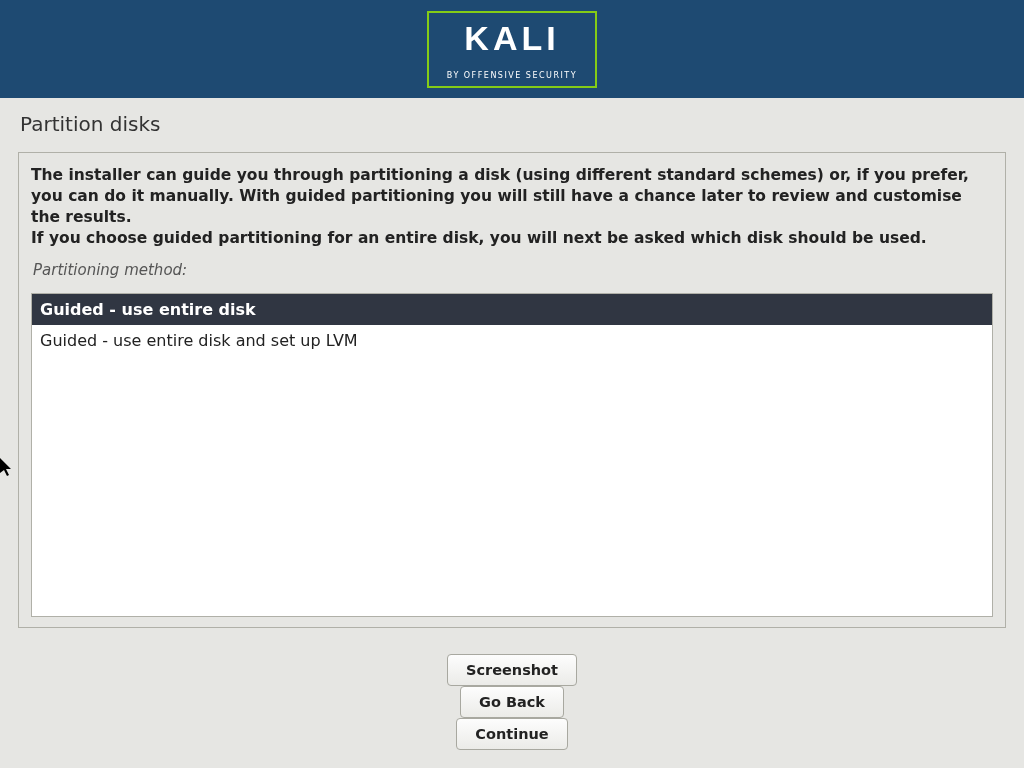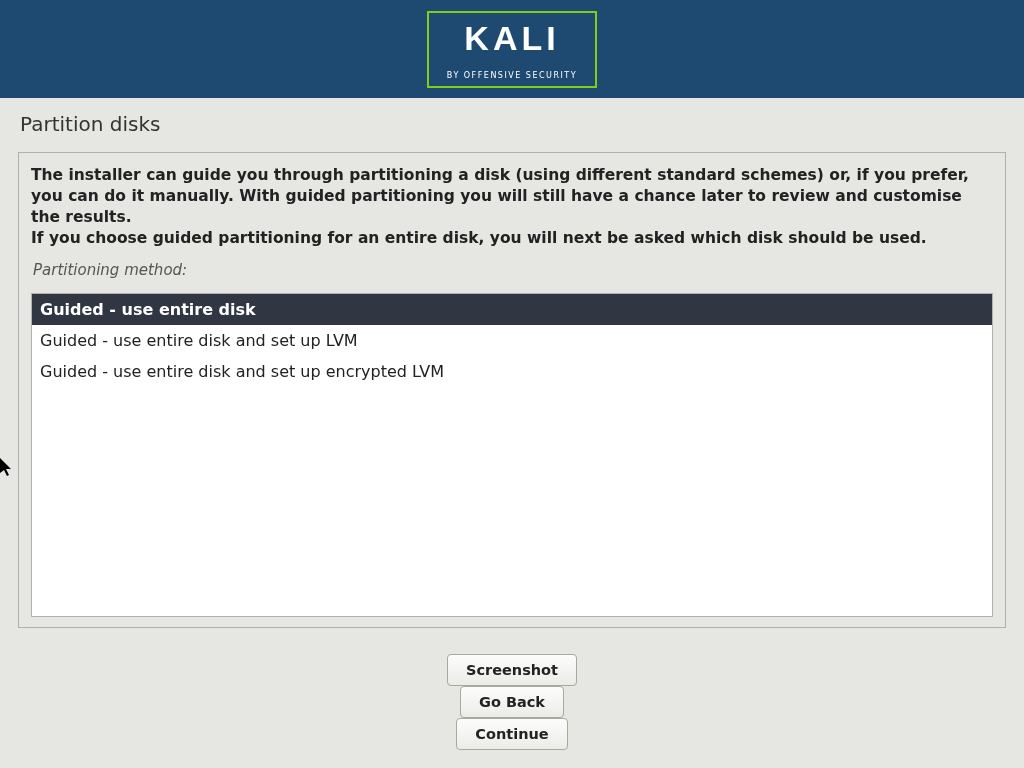--- a/index.html
+++ b/index.html
@@ -144,21 +144,20 @@
   <div class="page-title">Partition disks</div>
 </div>
 
 <div class="main-panel">
   <div class="description">The installer can guide you through partitioning a disk (using different standard schemes) or, if you prefer, you can do it manually. With guided partitioning you will still have a chance later to review and customise the results.</div>
   <div class="description2">If you choose guided partitioning for an entire disk, you will next be asked which disk should be used.</div>
   <div class="field-label">Partitioning method:</div>
   <div class="listbox" id="listbox">
       <div class="list-item selected">Guided - use entire disk</div>
       <div class="list-item">Guided - use entire disk and set up LVM</div>
-      <div class="list-item">Guided - use entire disk and set up encrypted LVM</div>
     </div>
 </div>
 
 <div class="button-bar">
   <button class="btn">Screenshot</button>
   <div class="spacer"></div>
   <button class="btn">Go Back</button>
   <button class="btn">Continue</button>
 </div>
 

